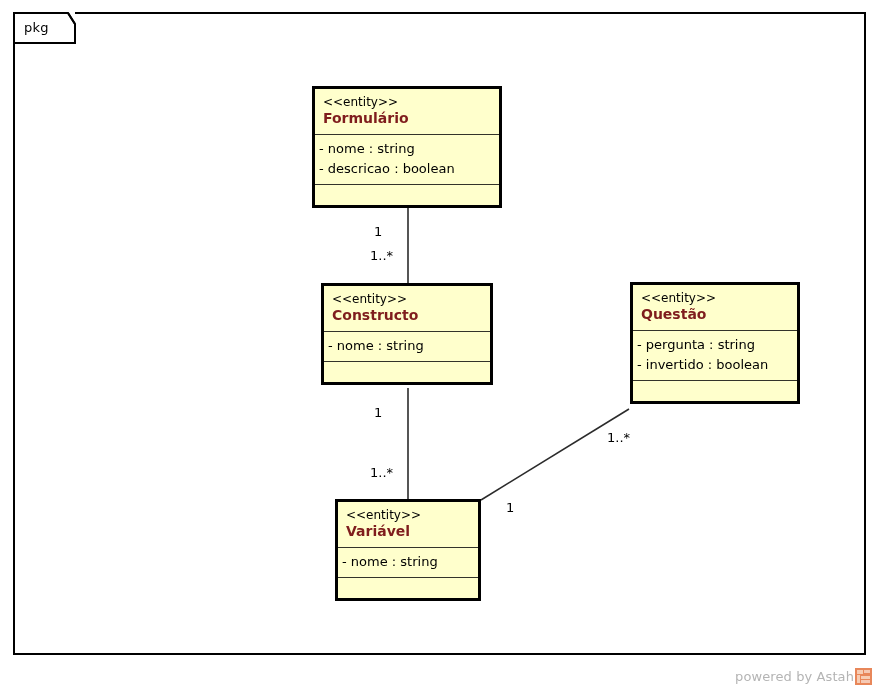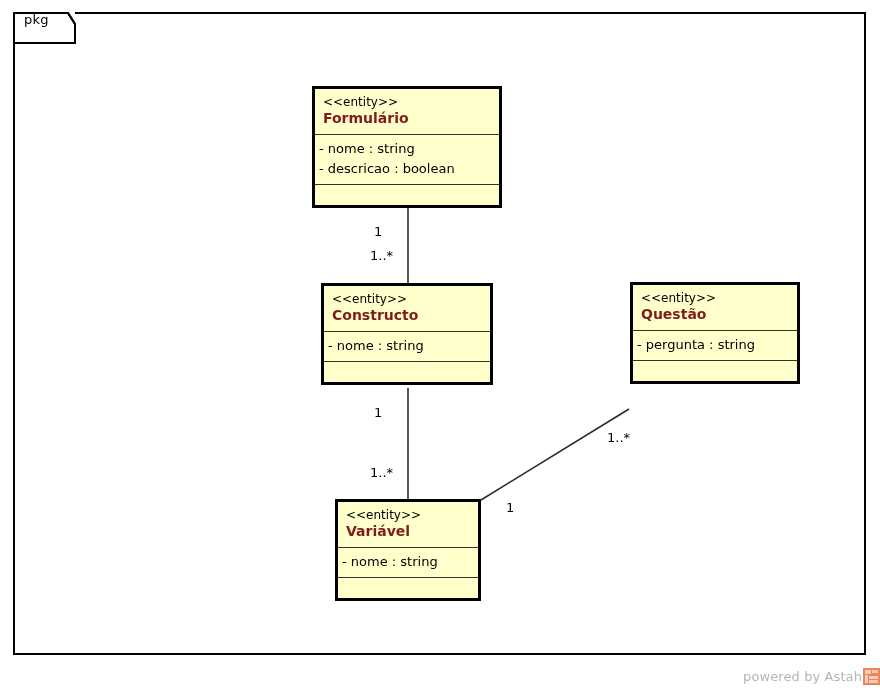--- a/index.html
+++ b/index.html
@@ -39,21 +39,21 @@
     background: #ffffff;
   }
   .pkg-tab-shape {
     position: absolute;
     left: 0;
     top: 0;
   }
   .pkg-label {
     position: absolute;
     left: 24px;
-    top: 12px;
+    top: 20px;
     font-size: 13px;
     color: #000000;
     letter-spacing: 0.2px;
     white-space: nowrap;
   }
 
   
   .edges {
     position: absolute;
     left: 0;
@@ -107,21 +107,21 @@
     text-align: left;
   }
   .cls-ops {
     height: 20px;
     box-sizing: border-box;
   }
 
   
   .watermark {
     position: absolute;
-    right: 0;
+    right: 8px;
     bottom: 8px;
     display: flex;
     align-items: center;
     gap: 1px;
   }
   .watermark-text {
     font-size: 13px;
     color: #b4b4b4;
     white-space: nowrap;
     letter-spacing: 0.1px;
@@ -186,20 +186,21 @@
     <div class="cls-ops"></div>
   </div>
 
   <div class="uml-class" style="left:630px; top:282px; width:170px;">
     <div class="cls-header">
       <div class="cls-stereotype">&lt;&lt;entity&gt;&gt;</div>
       <div class="cls-name">Questão</div>
     </div>
     <div class="cls-attrs">
       <div class="attr-row">- pergunta : string</div>
+      <div class="attr-row">- invertido : boolean</div>
     </div>
     <div class="cls-ops"></div>
   </div>
 
   <div class="uml-class" style="left:335px; top:499px; width:146px;">
     <div class="cls-header">
       <div class="cls-stereotype">&lt;&lt;entity&gt;&gt;</div>
       <div class="cls-name">Variável</div>
     </div>
     <div class="cls-attrs">

